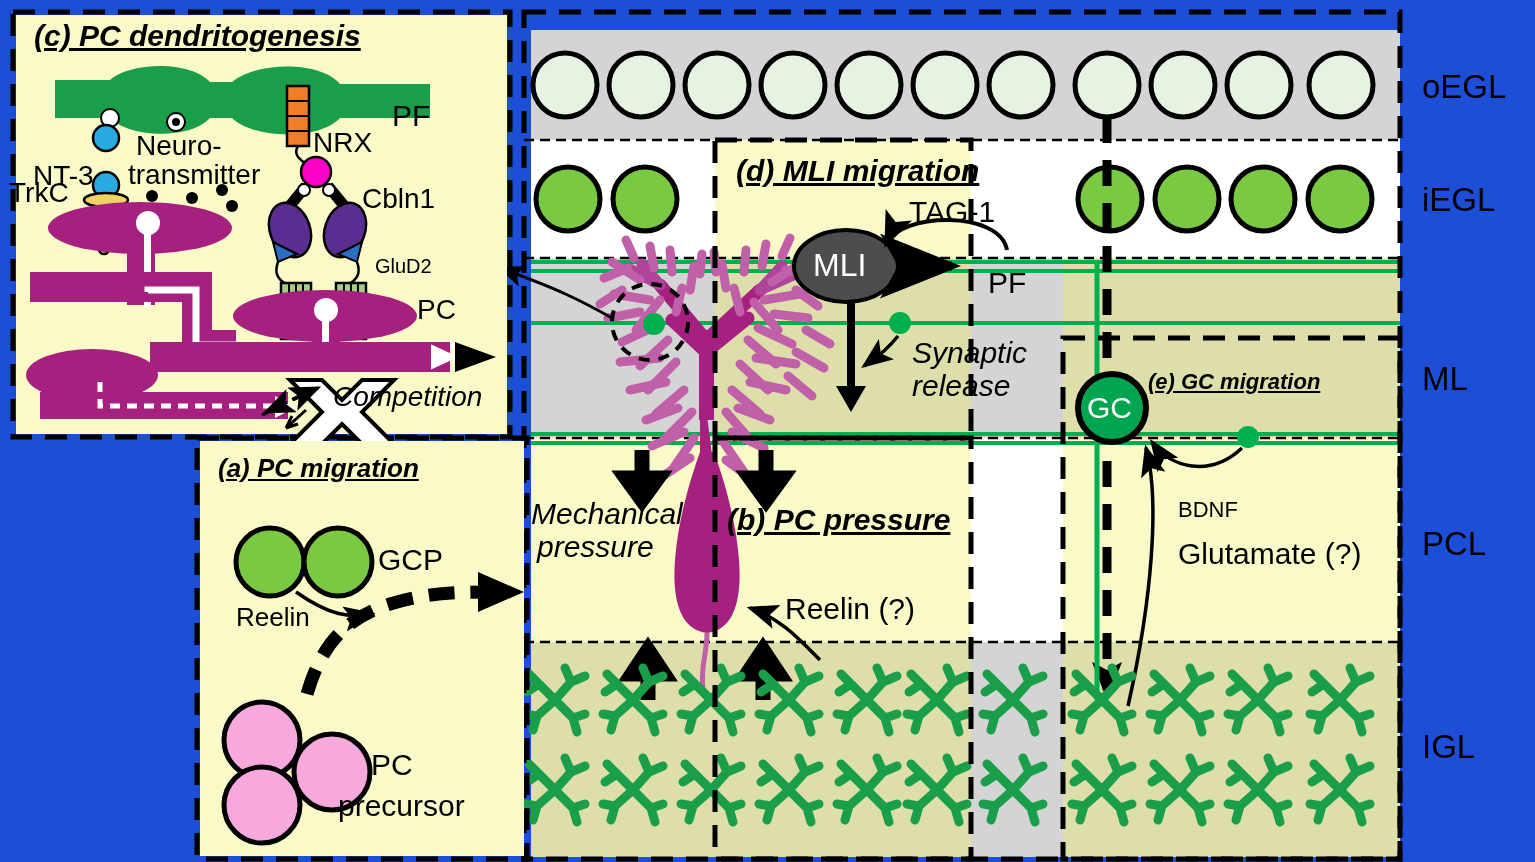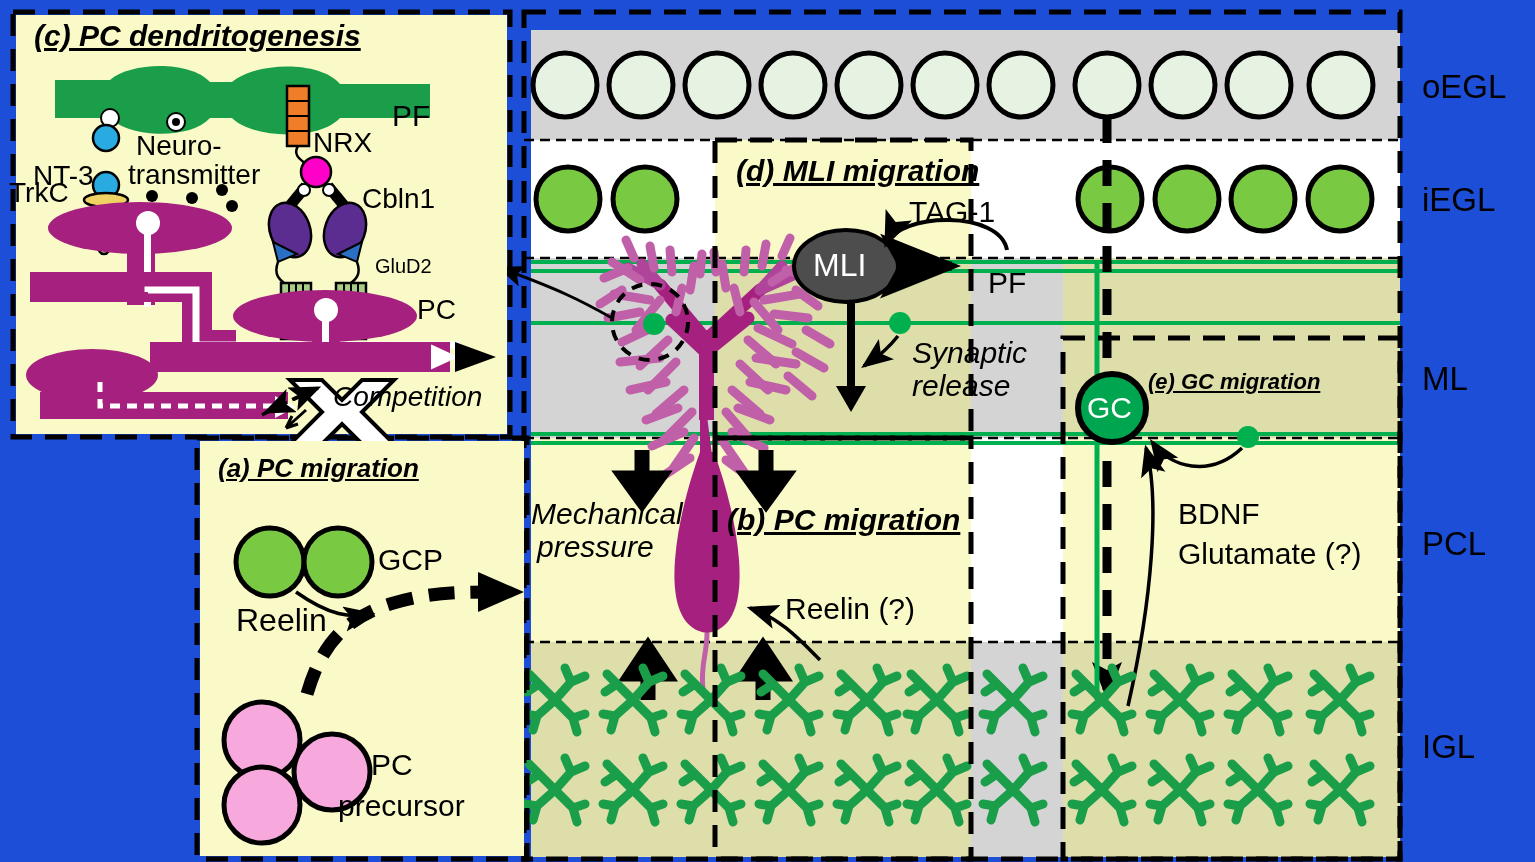--- a/index.html
+++ b/index.html
@@ -397,39 +397,39 @@
   <div class="txt" style="left:136px;top:131px;font-size:28px;">Neuro-</div>
   <div class="txt" style="left:128px;top:160px;font-size:28px;">transmitter</div>
   <div class="txt" style="left:9px;top:178px;font-size:28px;">TrkC</div>
   <div class="txt" style="left:362px;top:184px;font-size:28px;">Cbln1</div>
   <div class="txt" style="left:375px;top:256px;font-size:20px;">GluD2</div>
   <div class="txt" style="left:417px;top:295px;font-size:28px;">PC</div>
   <div class="txt ital" style="left:333px;top:382px;font-size:28px;">Competition</div>
 
   <div class="txt panel-title" style="left:218px;top:455px;font-size:26px;">(a) PC migration</div>
   <div class="txt" style="left:378px;top:544px;font-size:30px;">GCP</div>
-  <div class="txt" style="left:236px;top:604px;font-size:32px;">Reelin</div>
+  <div class="txt" style="left:236px;top:604px;font-size:26px;">Reelin</div>
   <div class="txt" style="left:371px;top:749px;font-size:30px;">PC</div>
   <div class="txt" style="left:338px;top:790px;font-size:30px;">precursor</div>
 
-  <div class="txt panel-title" style="left:727px;top:504px;font-size:30px;">(b) PC migration</div>
+  <div class="txt panel-title" style="left:727px;top:504px;font-size:30px;">(b) PC pressure</div>
   <div class="txt ital" style="left:531px;top:498px;font-size:30px;">Mechanical</div>
   <div class="txt ital" style="left:537px;top:531px;font-size:30px;">pressure</div>
   <div class="txt" style="left:785px;top:593px;font-size:30px;">Reelin (?)</div>
 
   <div class="txt panel-title" style="left:736px;top:155px;font-size:30px;">(d) MLI migration</div>
   <div class="txt" style="left:909px;top:196px;font-size:30px;">TAG-1</div>
   <div class="txt" style="left:813px;top:249px;font-size:32px;color:#fff;font-weight:normal;">MLI</div>
   <div class="txt" style="left:988px;top:267px;font-size:30px;">PF</div>
   <div class="txt ital" style="left:912px;top:337px;font-size:30px;">Synaptic</div>
   <div class="txt ital" style="left:912px;top:370px;font-size:30px;">release</div>
 
   <div class="txt panel-title" style="left:1148px;top:370px;font-size:22px;">(e) GC migration</div>
   <div class="txt" style="left:1087px;top:392px;font-size:30px;color:#fff;">GC</div>
-  <div class="txt" style="left:1178px;top:498px;font-size:30px;">BDNF</div>
+  <div class="txt" style="left:1178px;top:498px;font-size:22px;">BDNF</div>
   <div class="txt" style="left:1178px;top:538px;font-size:30px;">Glutamate (?)</div>
 
   <div class="txt layerlabel" style="left:1422px;top:70px;">oEGL</div>
   <div class="txt layerlabel" style="left:1422px;top:183px;">iEGL</div>
   <div class="txt layerlabel" style="left:1422px;top:362px;">ML</div>
   <div class="txt layerlabel" style="left:1422px;top:527px;text-align:right;">PCL</div>
   <div class="txt layerlabel" style="left:1422px;top:730px;">IGL</div>
 
 </div>
 

